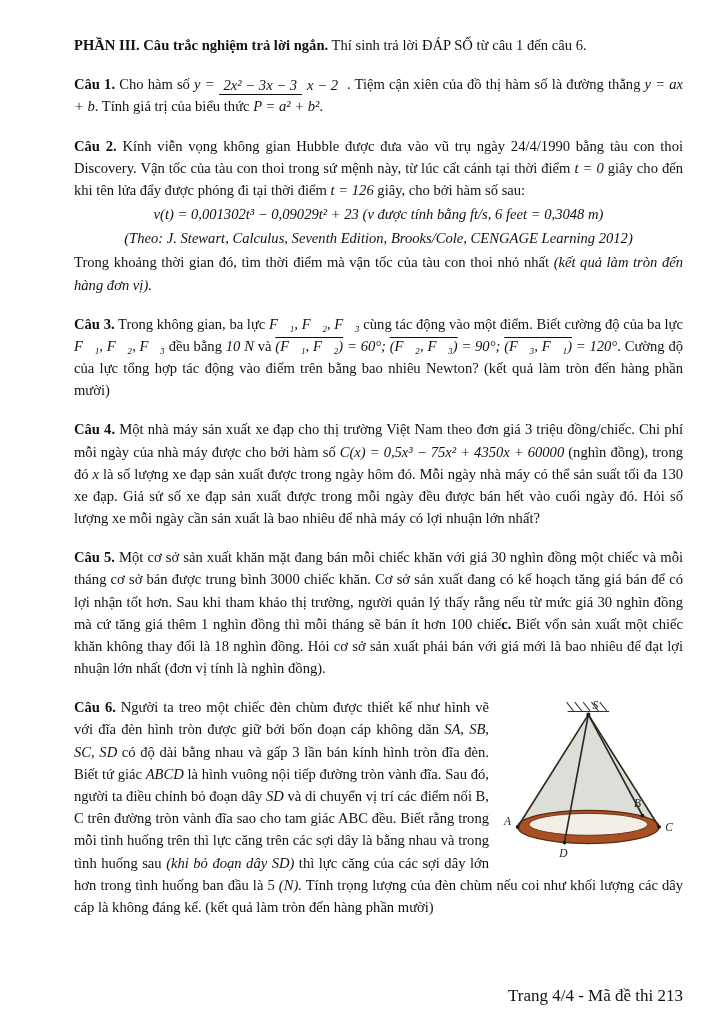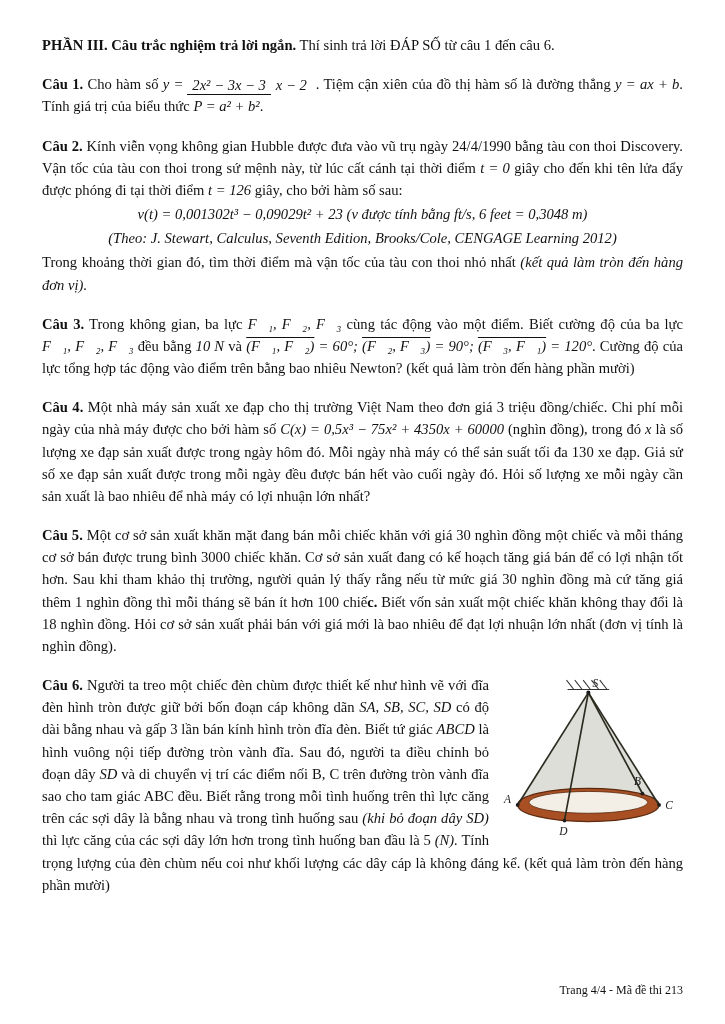--- a/index.html
+++ b/index.html
@@ -1,36 +1,36 @@
 <!DOCTYPE html>
 <html lang="vi"><head>
 <meta charset="utf-8">
 <style>
   html,body{margin:0;padding:0;}
   body{
     width:725px;height:1024px;background:#ffffff;color:#111;
     font-family:"Liberation Serif", serif;font-size:14.6px;
     position:relative;overflow:hidden;
   }
-  .page{padding:34px 42px 0 42px;}
+  .page{padding:34px 42px 0 42px;margin-left:32px;}
   .para{margin:0;line-height:1.52;text-align:justify;}
   .q{margin-top:17px;}
   b,.bold{font-weight:bold;}
   .italic{font-style:italic;}
   .math{font-family:"Liberation Serif",serif;font-style:italic;}
   .center{text-align:center;margin:2px 0;}
   .frac{display:inline-flex;vertical-align:middle;text-align:center;margin:0 4px;line-height:1.2;}
   .frac .num{border-bottom:1px solid #111;padding:0 5px;}
   .frac .den{padding:0 5px;font-family:Liberation Serif, serif;}
   .ov{text-decoration:overline;}
   .fig-wrap{float:right;width:182px;margin:2px 0 4px 12px;}
   .fig-wrap svg{width:100%;height:auto;display:block;}
   .fig-label{font-family:"Liberation Serif",serif;font-style:italic;font-size:11px;fill:#222;}
   .end-line{text-align:center;margin-top:30px;letter-spacing:1px;}
-  .footer{position:absolute;right:42px;bottom:26px;font-size:12px;}
+  .footer{position:absolute;right:42px;bottom:18px;font-size:17px;}
 </style>
 </head>
 <body>
 
 <div class="page">
 
   <div class="para">
     <b>PHẦN III. Câu trắc nghiệm trả lời ngắn.</b><span> Thí sinh trả lời ĐÁP SỐ từ câu 1 đến câu 6.</span>
   </div>
 

